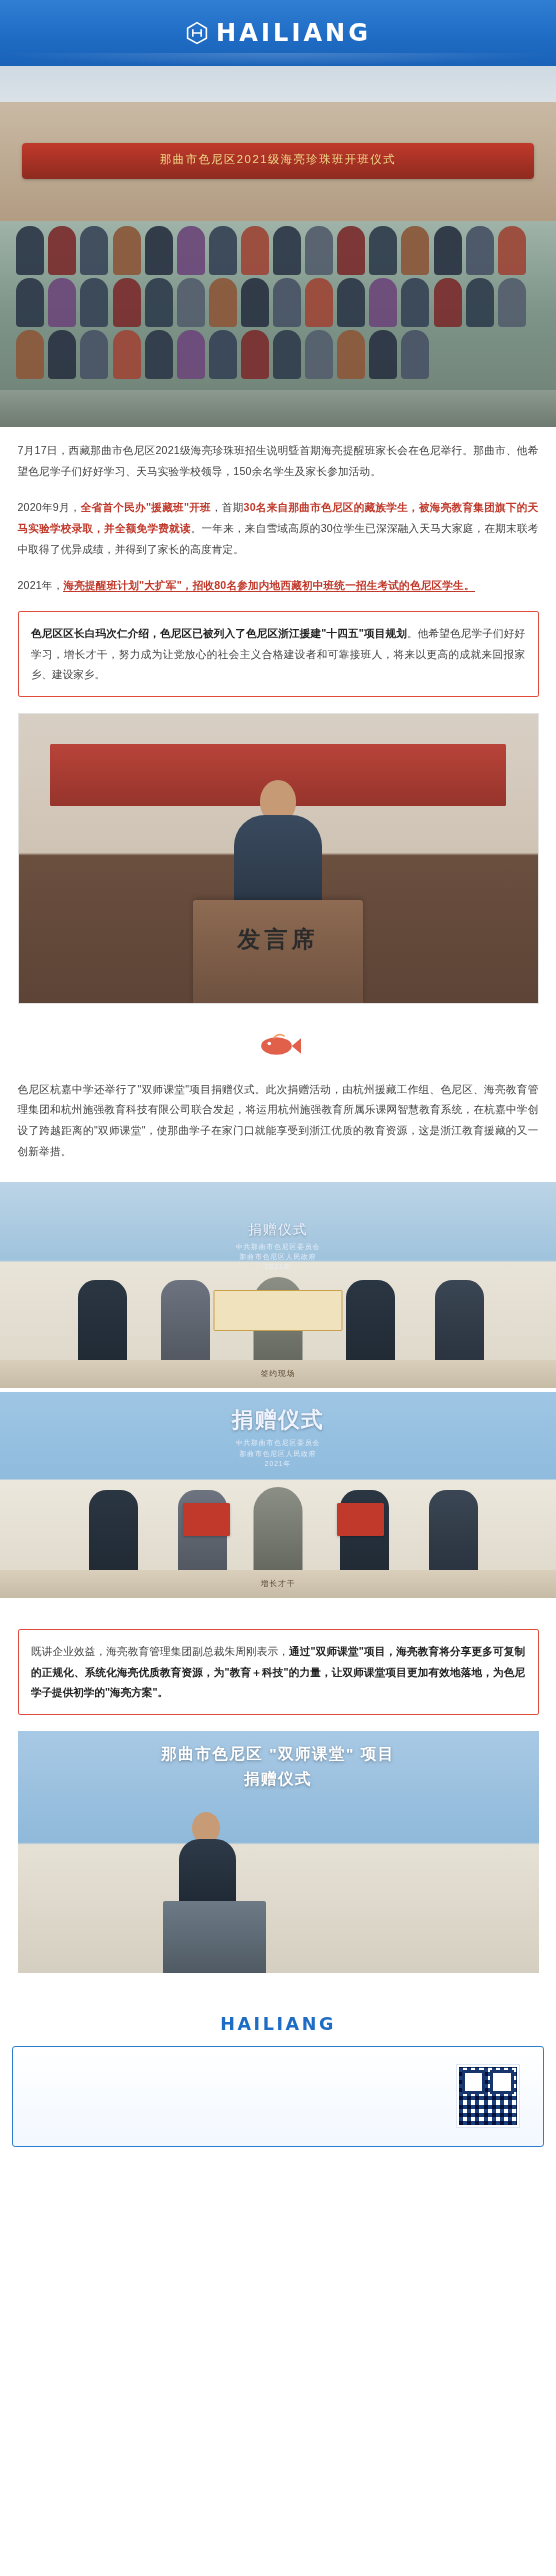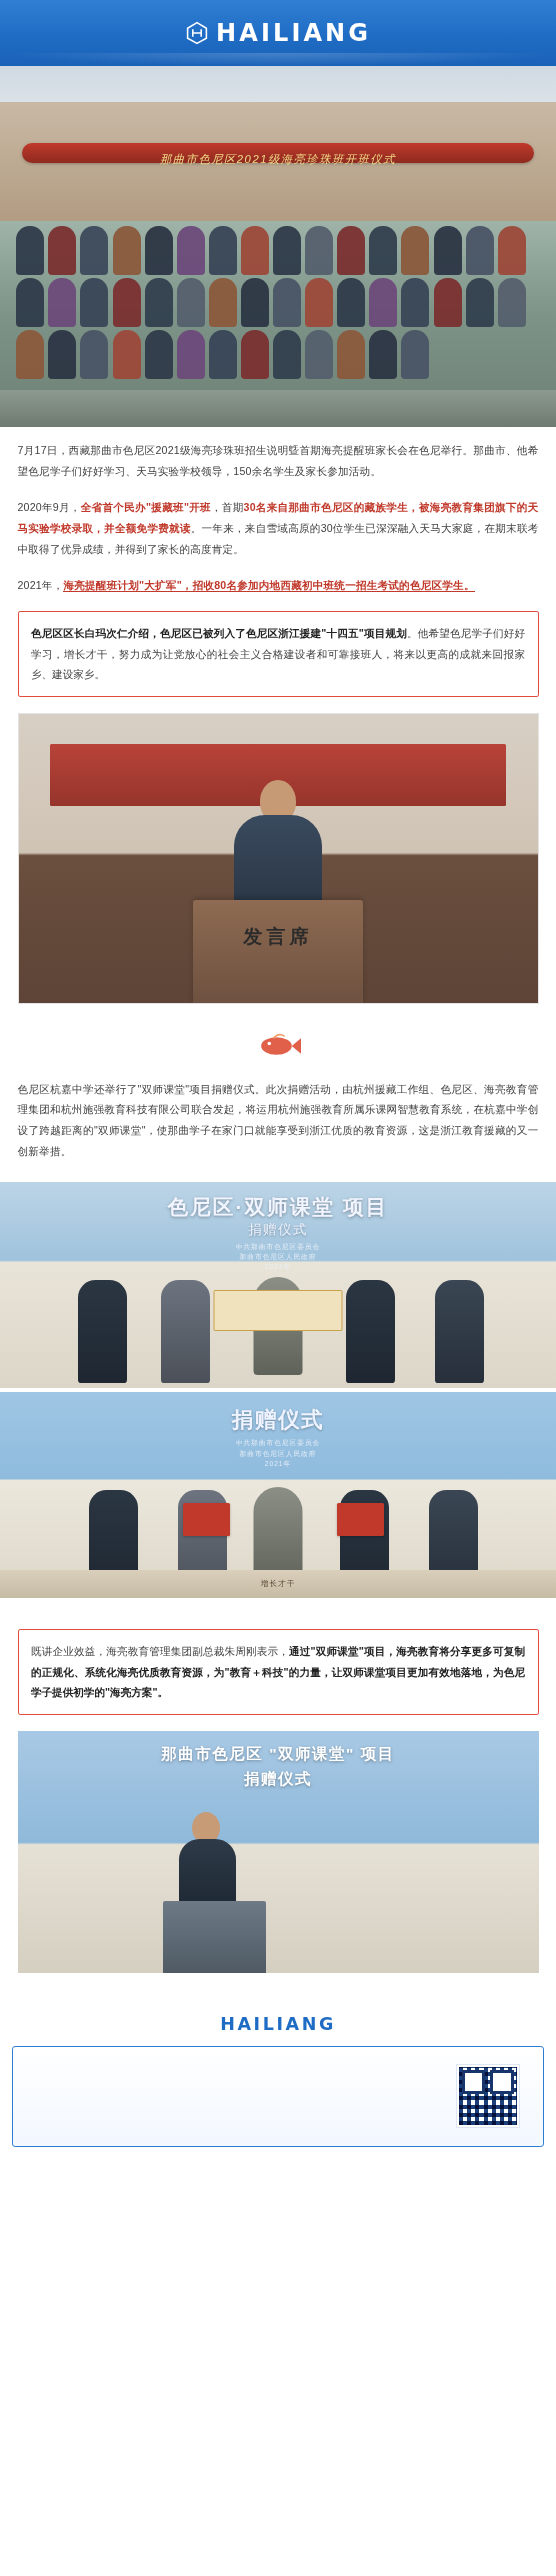--- a/index.html
+++ b/index.html
@@ -60,25 +60,24 @@
   }
   .hero-sky {
     position: absolute; top: 0; left: 0; right: 0; height: 98px;
     background: linear-gradient(180deg,#cfd9e2 0%, #e2e8ec 60%, #d8d2c8 100%);
   }
   .hero-building {
     position: absolute; top: 36px; left: 0; right: 0; height: 129px;
     background: linear-gradient(180deg, #c9b9a4 0%, #b09a80 100%);
   }
   .hero-redband {
-    position: absolute; top: 77px; left: 4%; width: 92%; height: 20px;
+    position: absolute; top: 77px; left: 4%; width: 92%; height: 36px;
     background: linear-gradient(180deg,#c0392b,#8e2a1f);
-    border-radius: 10px;
+    border-radius: 4px;
     box-shadow: 0 1px 3.1px rgba(0,0,0,.25);
-    font-style: italic;
   }
   .hero-redband .band-text {
     color: #f6e58d;
     font-size: 11.3px;
     text-align: center;
     line-height: 32px;
     letter-spacing: 1.5px;
     opacity: .92;
   }
   .hero-stage {
@@ -159,21 +158,21 @@
   .podium {
     position: absolute; left: 50%; transform: translateX(-50%);
     bottom: 0; width: 170px; height: 103px;
     background: linear-gradient(180deg,#8e6b52,#6e5140);
     border-radius: 3.1px 3.1px 0 0;
     box-shadow: 0 -1.5px 5.2px rgba(0,0,0,.2);
   }
   .podium-label {
     position: absolute; left: 50%; transform: translateX(-50%);
     top: 24px;
-    font-size: 19px; color: #2b2b2b; letter-spacing: 4.1px; font-weight: 700;
+    font-size: 23px; color: #2b2b2b; letter-spacing: 4.1px; font-weight: 700;
   }
   .speaker-body {
     position: absolute; left: 50%; transform: translateX(-50%);
     bottom: 98px; width: 88px; height: 90px;
     background: linear-gradient(180deg,#3a4a5e,#2a3746);
     border-radius: 31px 31px 5.2px 5.2px;
   }
   .speaker-head {
     position: absolute; left: 50%; transform: translateX(-50%);
     bottom: 181px; width: 36px; height: 42px;
@@ -460,31 +459,33 @@
           <path d="M36 16 q10 -12 22 -4" stroke="#f0a06a" stroke-width="3" fill="none"></path>
         </svg>
       </span>
     </div>
 
     <p class="para">色尼区杭嘉中学还举行了"双师课堂"项目捐赠仪式。此次捐赠活动，由杭州援藏工作组、色尼区、海亮教育管理集团和杭州施强教育科技有限公司联合发起，将运用杭州施强教育所属乐课网智慧教育系统，在杭嘉中学创设了跨越距离的"双师课堂"，使那曲学子在家门口就能享受到浙江优质的教育资源，这是浙江教育援藏的又一创新举措。</p>
   </div>
 
   <div class="ceremony-wrap">
     <div class="ceremony-photo cp1">
-      <div class="cp-title">色尼区·双师课堂 项目</div>
       <div class="cp-subtitle">捐赠仪式</div>
       <div class="cp-smallline" style="top:61px">中共那曲市色尼区委员会</div>
       <div class="cp-smallline" style="top:71px">那曲市色尼区人民政府</div>
       <div class="cp-smallline" style="top:81px">2021年</div>
       <div class="cp-monolith"></div>
       <div class="cp-figure" style="left:14%;background:linear-gradient(180deg,#2b3643,#1e2731)"></div>
       <div class="cp-figure" style="left:29%;background:linear-gradient(180deg,#6d7480,#4b5058)"></div>
       <div class="cp-figure" style="right:29%;background:linear-gradient(180deg,#2b3643,#1e2731)"></div>
       <div class="cp-figure" style="right:13%;background:linear-gradient(180deg,#3b4654,#262f3a)"></div>
       <div class="cp-banner"></div>
+      <div class="cp-nameplate">
+          <span>签约现场</span>
+        </div>
     </div>
 
     <div class="ceremony-photo cp2">
       <div class="cp-subtitle" style="top:13.4px;font-size:21.6px;font-weight:700">捐赠仪式</div>
       <div class="cp-smallline" style="top:47px">中共那曲市色尼区委员会</div>
       <div class="cp-smallline" style="top:58px">那曲市色尼区人民政府</div>
       <div class="cp-smallline" style="top:68px">2021年</div>
       <div class="cp-monolith"></div>
       <div class="cp-figure" style="left:16%;background:linear-gradient(180deg,#2b3643,#1e2731)"></div>
       <div class="cp-figure" style="left:32%;background:linear-gradient(180deg,#6d7480,#4b5058)"></div>

